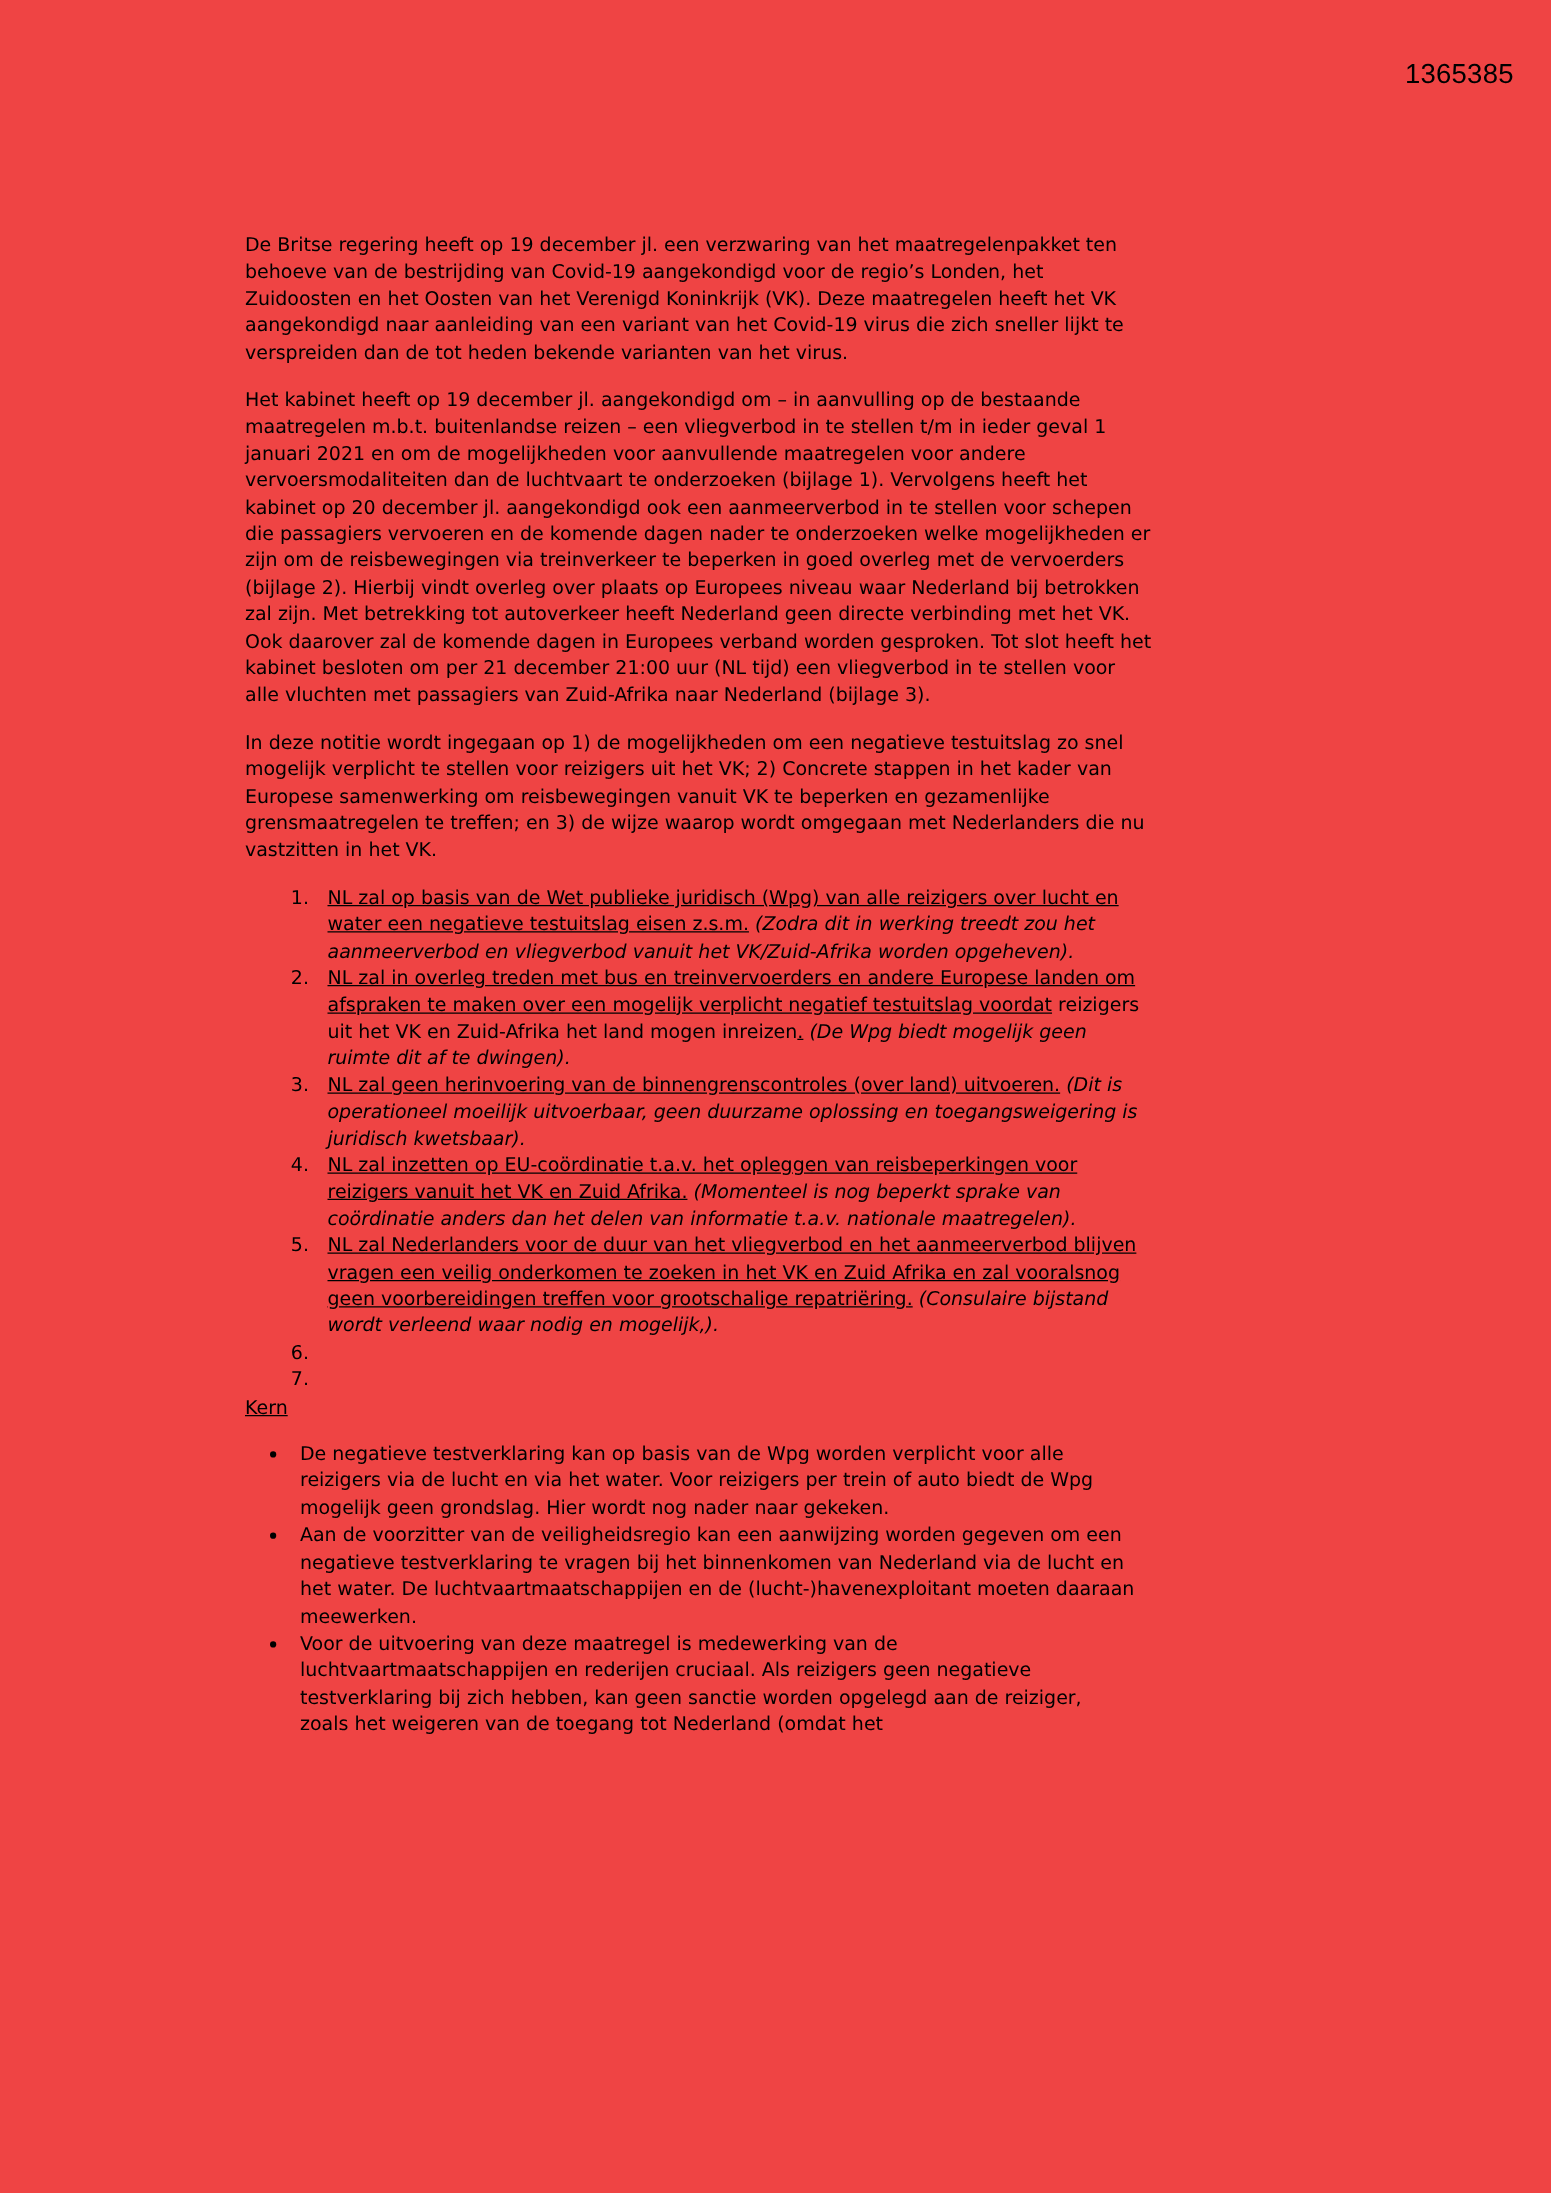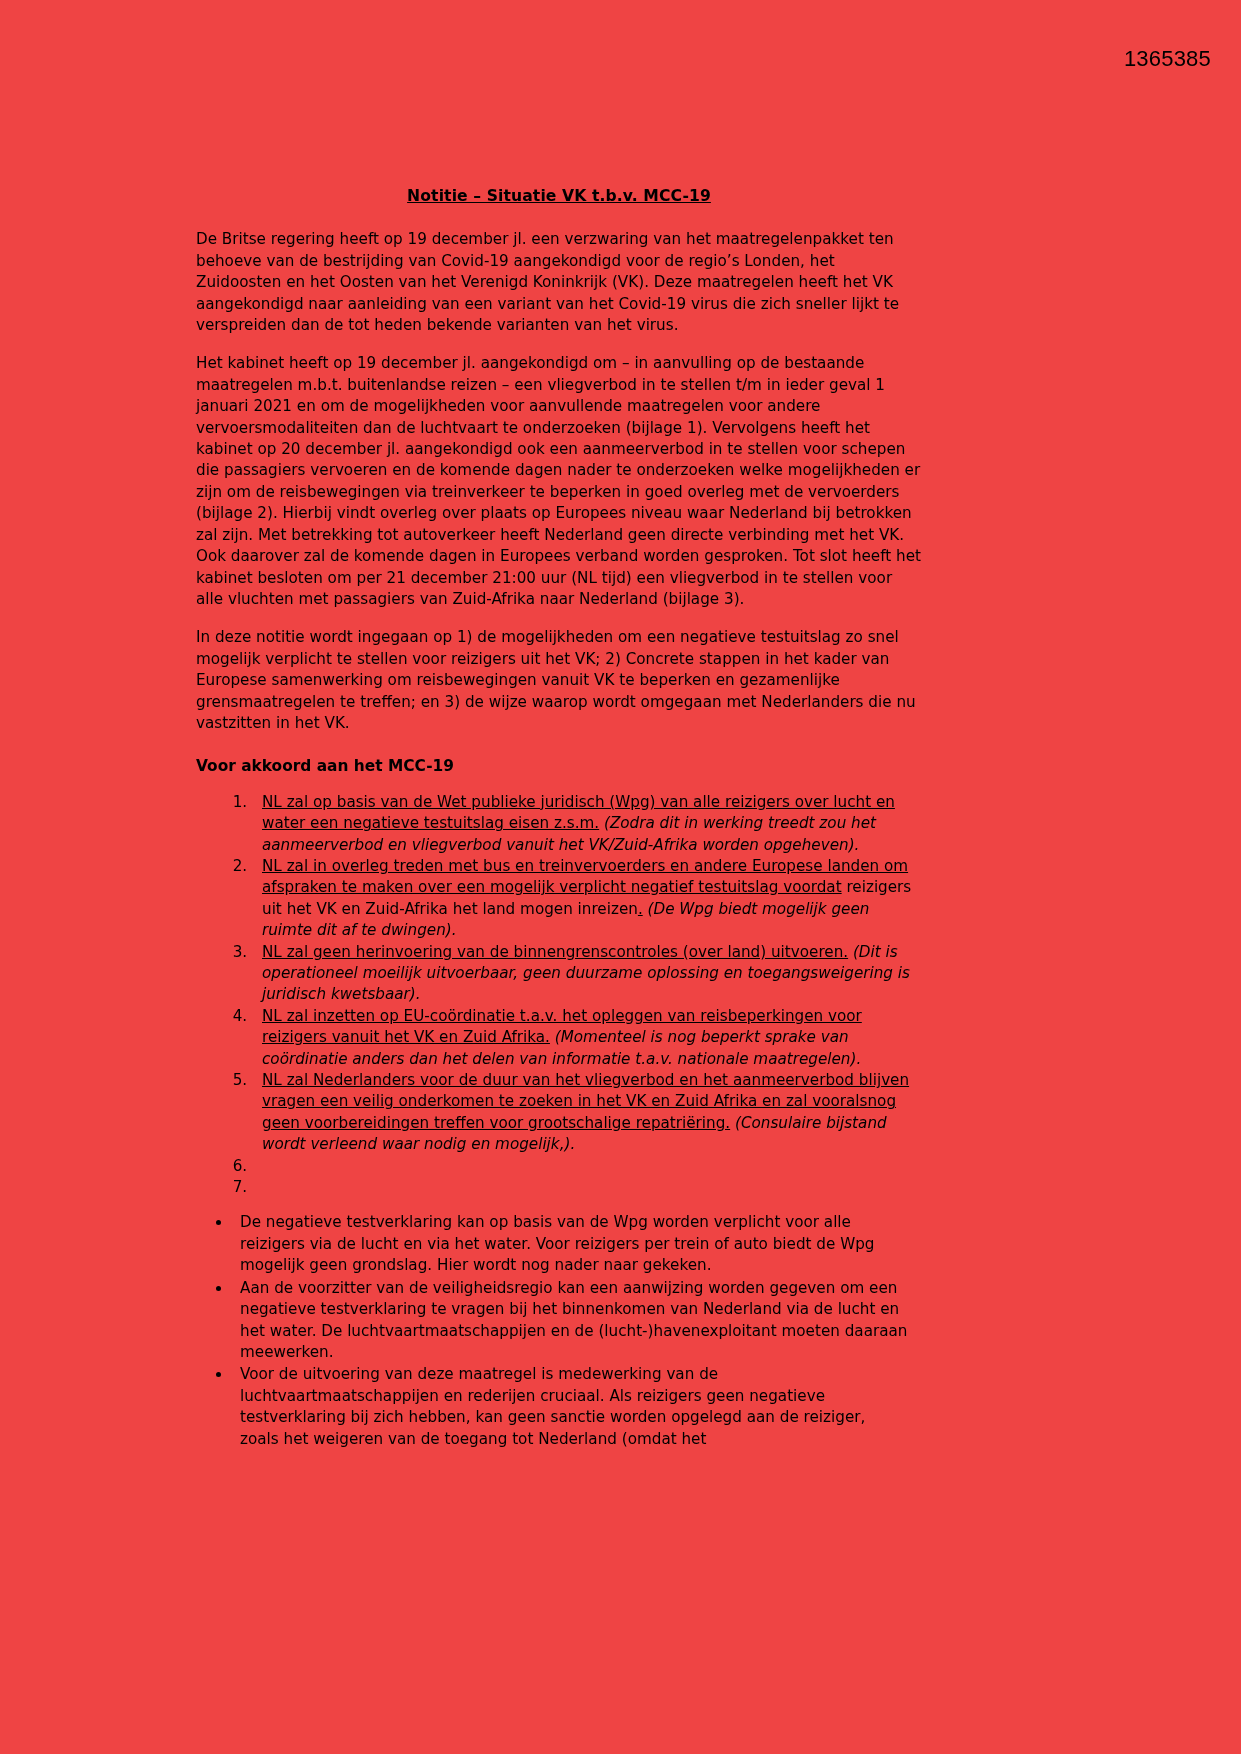--- a/index.html
+++ b/index.html
@@ -98,28 +98,26 @@
 </style>
 </head>
 <body>
 
 <div class="page">
 
   <div class="doc-number">1365385</div>
 
   <div class="content">
 
-    <div class="doc-title">Notitie – Situatie VK t.b.v. MCC-19</div>
 
 
     <p class="body-par">De Britse regering heeft op 19 december jl. een verzwaring van het maatregelenpakket ten behoeve van de bestrijding van Covid-19 aangekondigd voor de regio’s Londen, het Zuidoosten en het Oosten van het Verenigd Koninkrijk (VK). Deze maatregelen heeft het VK aangekondigd naar aanleiding van een variant van het Covid-19 virus die zich sneller lijkt te verspreiden dan de tot heden bekende varianten van het virus.</p>
     <p class="body-par">Het kabinet heeft op 19 december jl. aangekondigd om – in aanvulling op de bestaande maatregelen m.b.t. buitenlandse reizen – een vliegverbod in te stellen t/m in ieder geval 1 januari 2021 en om de mogelijkheden voor aanvullende maatregelen voor andere vervoersmodaliteiten dan de luchtvaart te onderzoeken (bijlage 1). Vervolgens heeft het kabinet op 20 december jl. aangekondigd ook een aanmeerverbod in te stellen voor schepen die passagiers vervoeren en de komende dagen nader te onderzoeken welke mogelijkheden er zijn om de reisbewegingen via treinverkeer te beperken in goed overleg met de vervoerders (bijlage 2). Hierbij vindt overleg over plaats op Europees niveau waar Nederland bij betrokken zal zijn. Met betrekking tot autoverkeer heeft Nederland geen directe verbinding met het VK. Ook daarover zal de komende dagen in Europees verband worden gesproken. Tot slot heeft het kabinet besloten om per 21 december 21:00 uur (NL tijd) een vliegverbod in te stellen voor alle vluchten met passagiers van Zuid-Afrika naar Nederland (bijlage 3).</p>
     <p class="body-par">In deze notitie wordt ingegaan op 1) de mogelijkheden om een negatieve testuitslag zo snel mogelijk verplicht te stellen voor reizigers uit het VK; 2) Concrete stappen in het kader van Europese samenwerking om reisbewegingen vanuit VK te beperken en gezamenlijke grensmaatregelen te treffen; en 3) de wijze waarop wordt omgegaan met Nederlanders die nu vastzitten in het VK.</p>
 
-    <div class="sec-head tight">Voor akkoord aan het MCC-19</div>
 
     <ol class="akkoord">
       <li>
         <span class="u">NL zal op basis van de Wet publieke juridisch (Wpg) van alle reizigers over lucht en water een negatieve testuitslag eisen z.s.m.</span>
         <span class="i">(Zodra dit in werking treedt zou het aanmeerverbod en vliegverbod vanuit het VK/Zuid-Afrika worden opgeheven).</span>
       </li>
       <li>
         <span class="u">NL zal in overleg treden met bus en treinvervoerders en andere Europese landen om afspraken te maken over een mogelijk verplicht negatief testuitslag voordat</span>
         <span>reizigers uit het VK en Zuid-Afrika het land mogen inreizen</span><span class="u">.</span>
         <span class="i">(De Wpg biedt mogelijk geen ruimte dit af te dwingen).</span>
@@ -138,20 +136,21 @@
       </li>
       <li class="empty-li">
         <span></span>
       </li>
       <li class="empty-li">
         <span></span>
       </li>
     </ol>
 
 
+    <div class="kern">Kern</div>
 
     <ul class="bullets">
       <li>De negatieve testverklaring kan op basis van de Wpg worden verplicht voor alle reizigers via de lucht en via het water. Voor reizigers per trein of auto biedt de Wpg mogelijk geen grondslag. Hier wordt nog nader naar gekeken.</li>
       <li>Aan de voorzitter van de veiligheidsregio kan een aanwijzing worden gegeven om een negatieve testverklaring te vragen bij het binnenkomen van Nederland via de lucht en het water. De luchtvaartmaatschappijen en de (lucht-)havenexploitant moeten daaraan meewerken.</li>
       <li>Voor de uitvoering van deze maatregel is medewerking van de luchtvaartmaatschappijen en rederijen cruciaal. Als reizigers geen negatieve testverklaring bij zich hebben, kan geen sanctie worden opgelegd aan de reiziger, zoals het weigeren van de toegang tot Nederland (omdat het</li>
     </ul>
 
   </div>
 </div>
 

